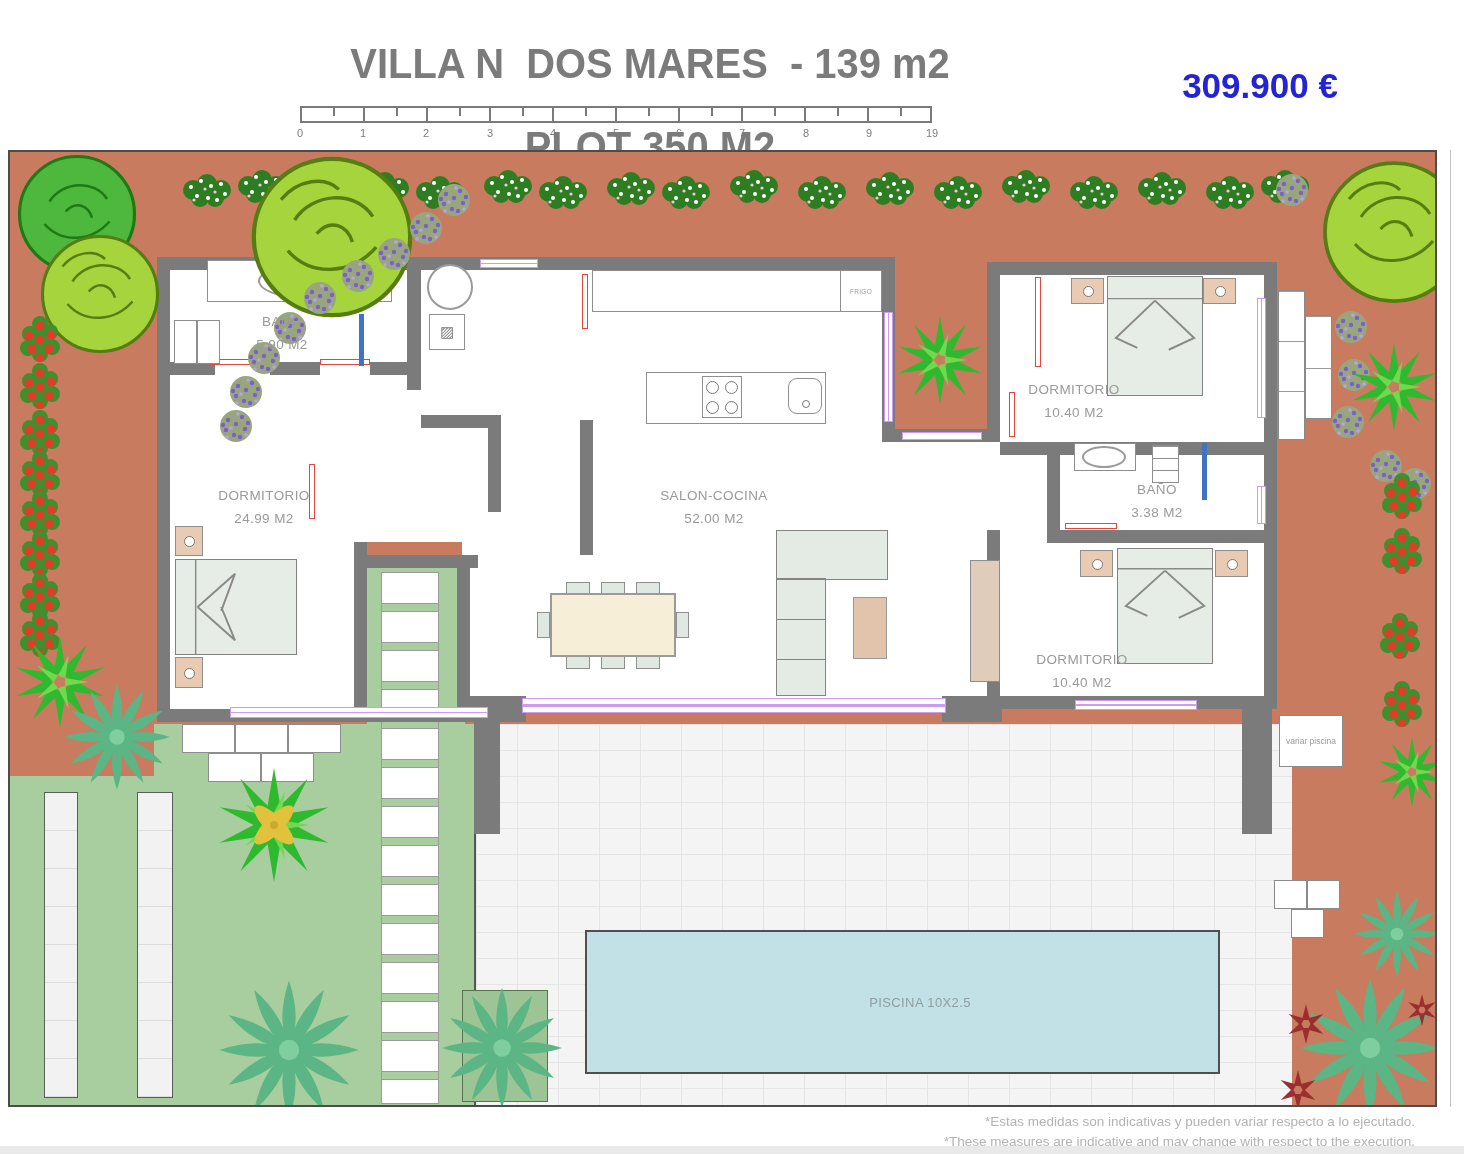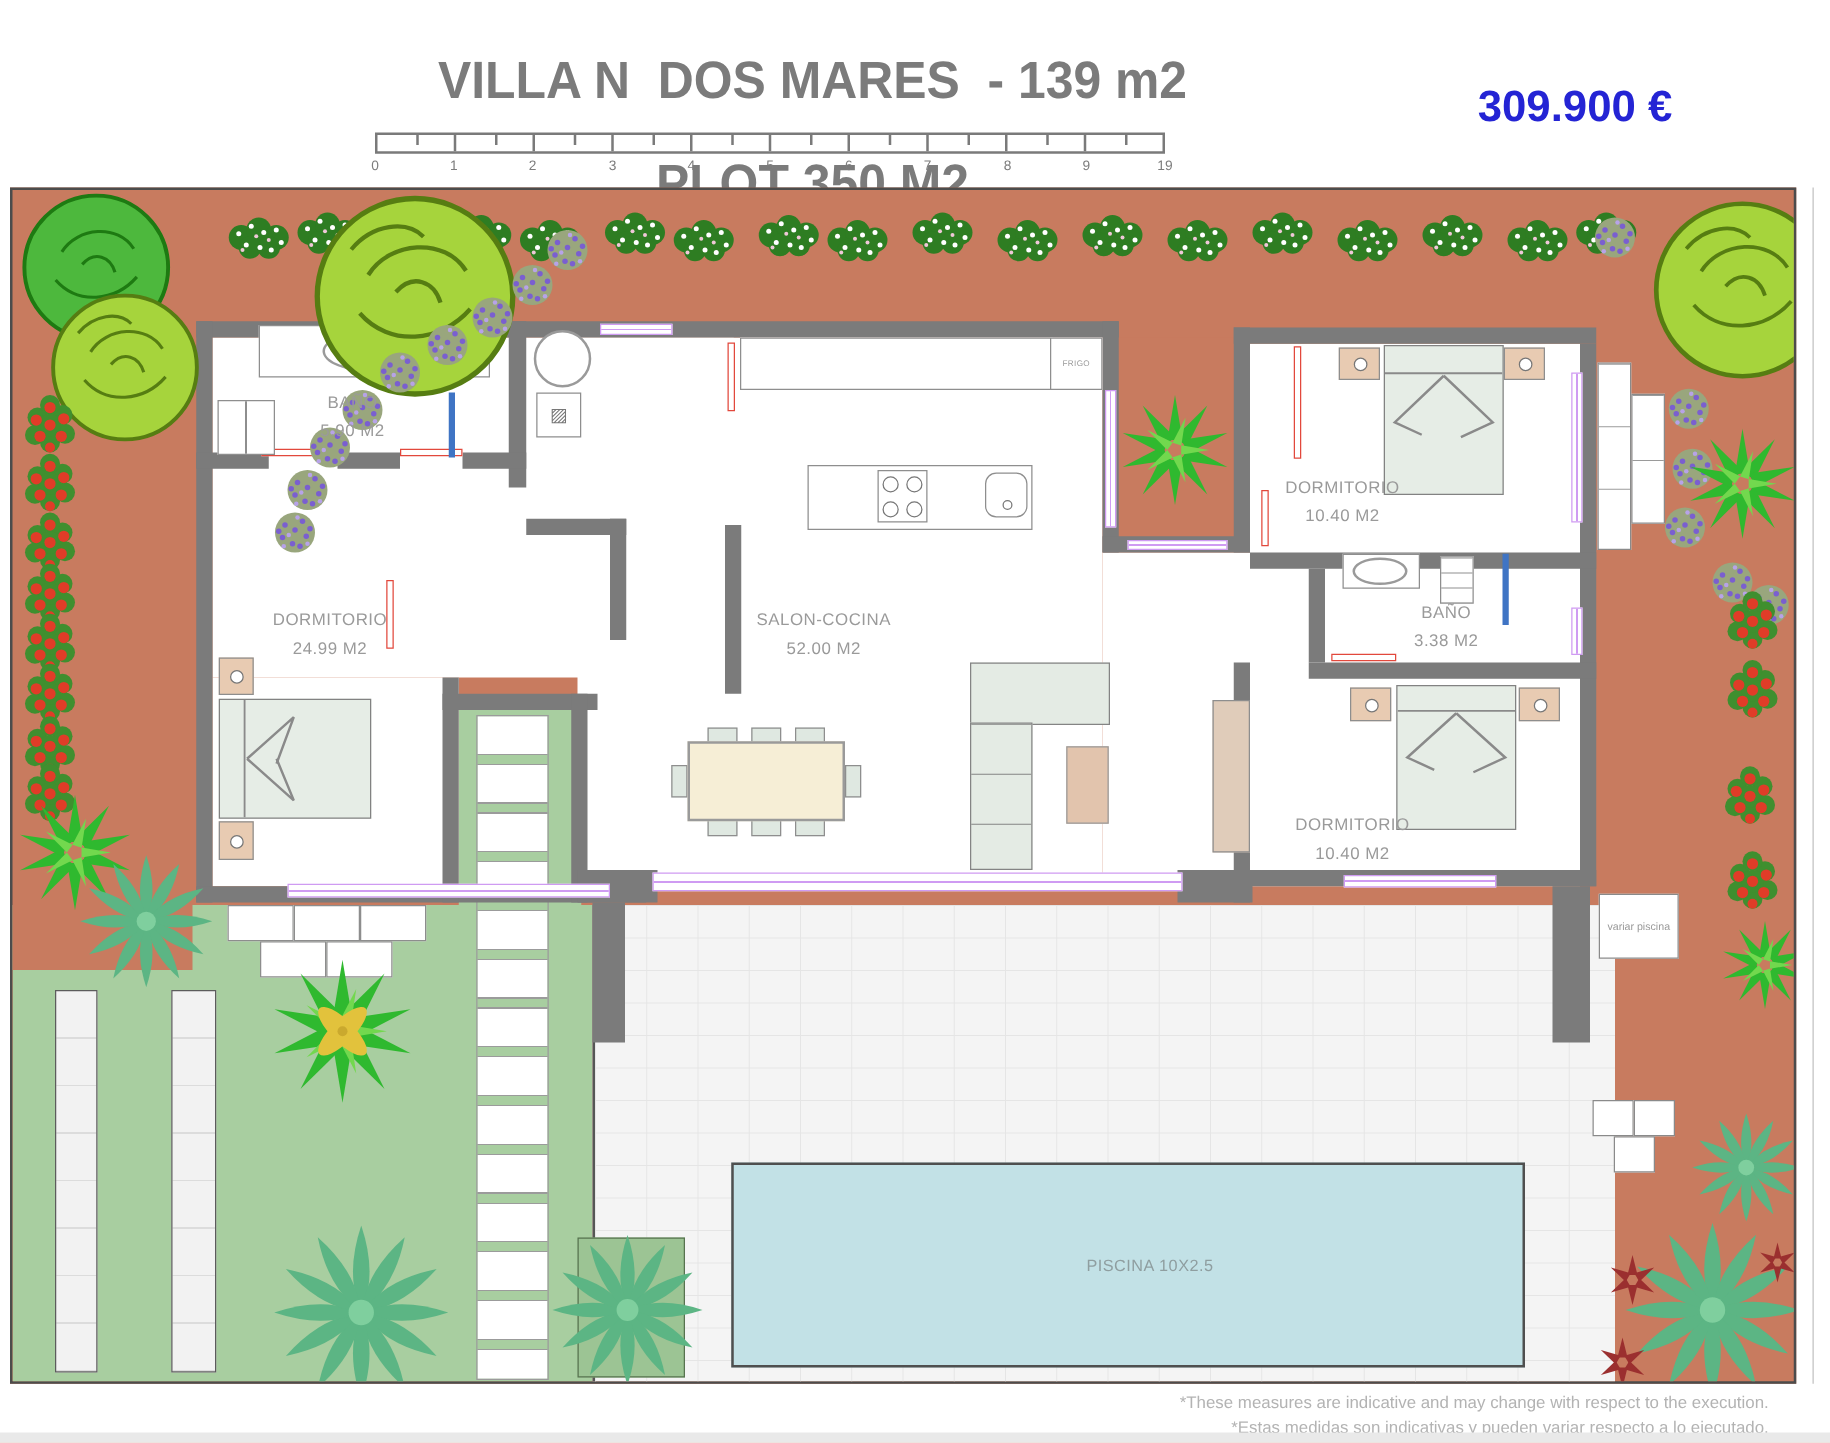--- a/index.html
+++ b/index.html
@@ -98,21 +98,21 @@
   <span style="left:569px">9</span>
   <span style="left:632px">19</span>
 </div>
 
 <div class="a plot">
 
   <div class="ground lawn" style="left:0px;top:572px;width:464px;height:385px;"></div>
   <div class="ground" style="left:0px;top:572px;width:144px;height:52px;background:#c87b5f;"></div>
   <div class="ground lawn" style="left:357px;top:415px;width:98px;height:160px;"></div>
   <div class="ground patio" style="left:464px;top:572px;width:818px;height:385px;"></div>
-  <div class="ground pool" style="left:575px;top:778px;width:635px;height:164px;padding-left:35px;">
+  <div class="ground pool" style="left:575px;top:778px;width:635px;height:144px;padding-left:35px;">
     <span class="pool-label">PISCINA 10X2.5</span>
   </div>
   <div class="ground gsq" style="left:452px;top:838px;width:86px;height:112px;"></div>
 
   <div class="ground drive" style="left:34px;top:640px;width:34px;height:306px;"></div>
   <div class="ground drive" style="left:127px;top:640px;width:36px;height:306px;"></div>
   <div class="ground ladder" style="left:371px;top:420px;width:58px;height:532px;"></div>
   <div class="ground step" style="left:172px;top:572px;width:53px;height:29px;"></div>
   <div class="ground step" style="left:225px;top:572px;width:53px;height:29px;"></div>
   <div class="ground step" style="left:278px;top:572px;width:53px;height:29px;"></div>
@@ -459,37 +459,37 @@
   </svg>
 
   <div class="a rl" style="left:192px;top:158px;width:160px;">
     <div>BAÑO</div>
     <div>5.90 M2</div>
   </div>
   <div class="a rl" style="left:174px;top:332px;width:160px;">
     <div>DORMITORIO</div>
     <div>24.99 M2</div>
   </div>
-  <div class="a rl" style="left:569px;top:332px;width:160px;">
+  <div class="a rl" style="left:624px;top:332px;width:160px;">
     <div>SALON-COCINA</div>
     <div>52.00 M2</div>
   </div>
   <div class="a rl" style="left:984px;top:226px;width:160px;">
     <div>DORMITORIO</div>
     <div>10.40 M2</div>
   </div>
   <div class="a rl" style="left:1067px;top:326px;width:160px;">
     <div>BAÑO</div>
     <div>3.38 M2</div>
   </div>
   <div class="a rl" style="left:992px;top:496px;width:160px;">
     <div>DORMITORIO</div>
     <div>10.40 M2</div>
   </div>
 </div>
 
 <div class="a edge-line"></div>
 
 <div class="a foot">
+  <div>*Estas medidas son indicativas y pueden variar respecto a lo ejecutado.</div>
   <div>*These measures are indicative and may change with respect to the execution.</div>
-  <div>*Estas medidas son indicativas y pueden variar respecto a lo ejecutado.</div>
 </div>
 <div class="a botbar"></div>
 
 </body></html>

